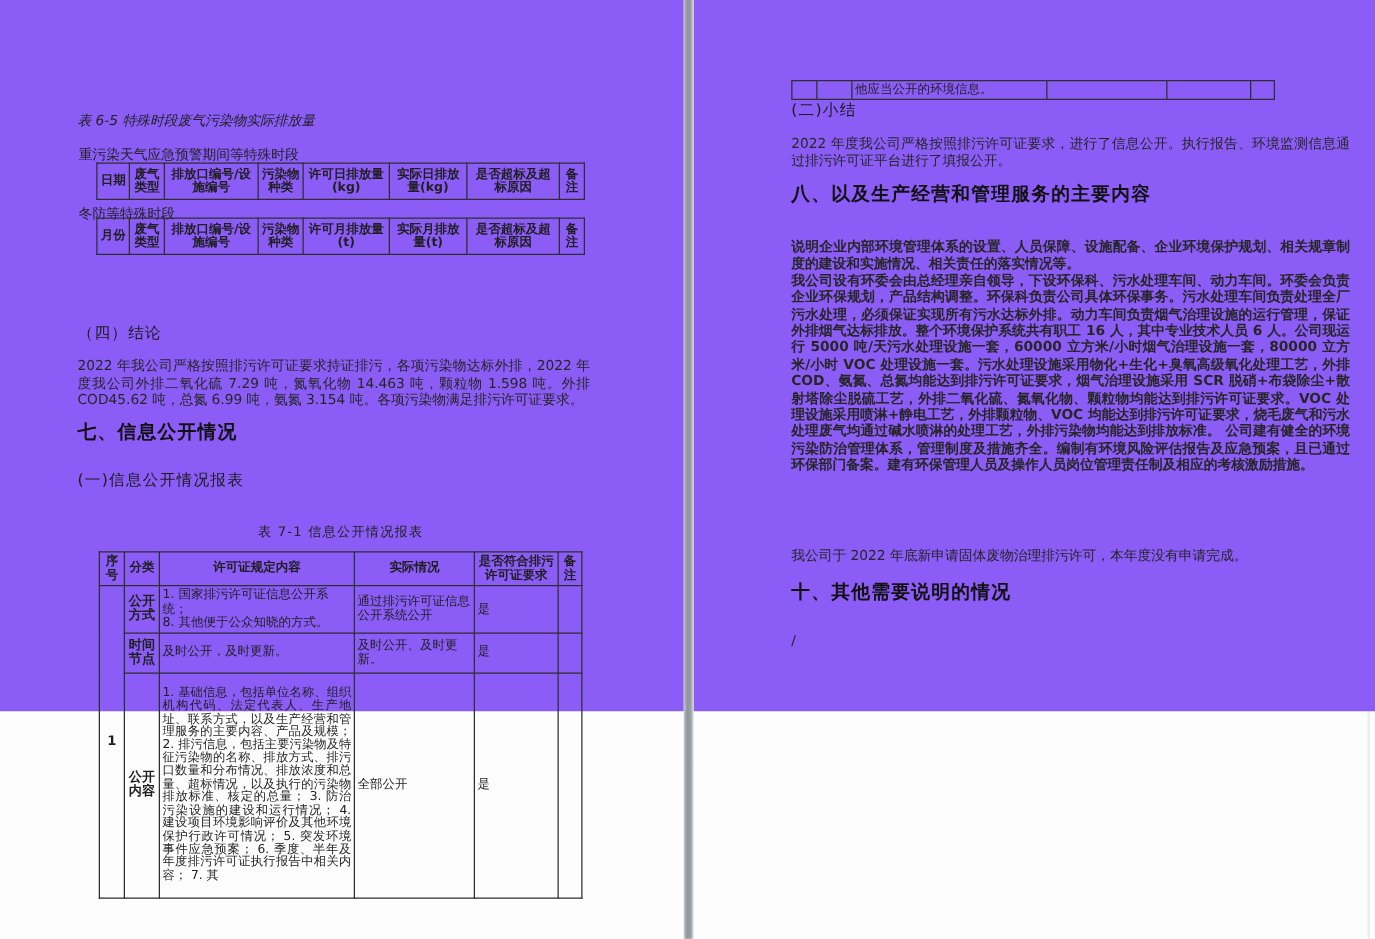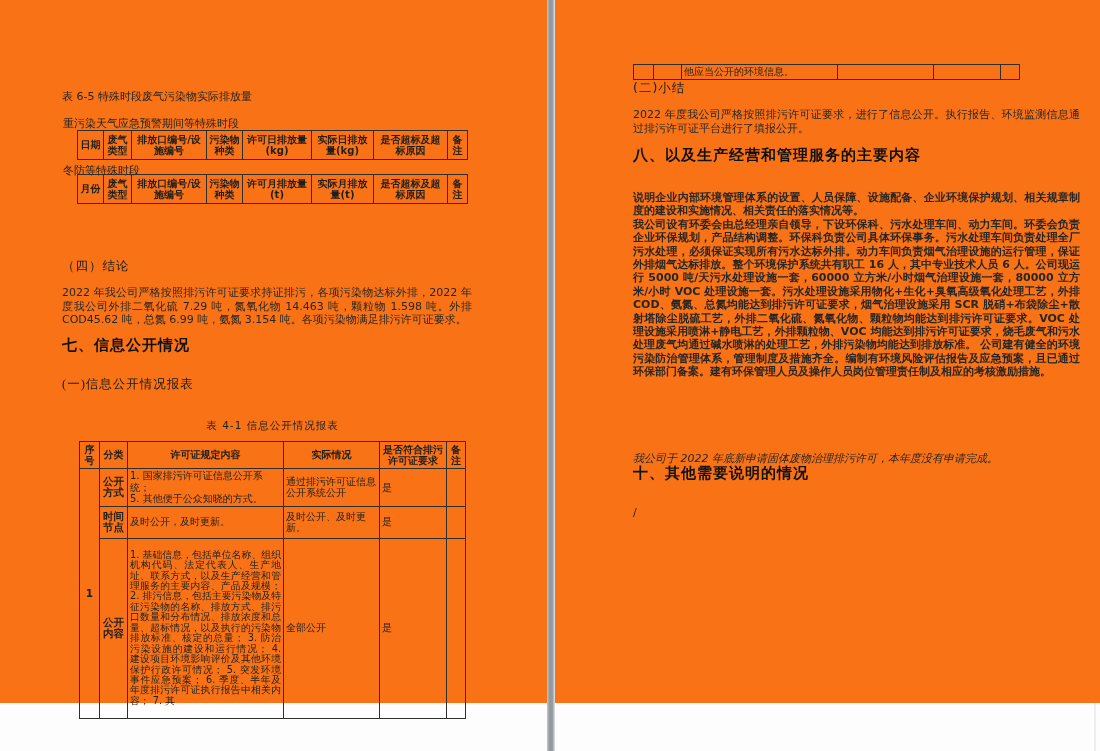--- a/index.html
+++ b/index.html
@@ -3,21 +3,21 @@
 <meta charset="utf-8">
 <style>
   html,body{margin:0;padding:0;}
   body{
     width:1100px;height:751px;position:relative;overflow:hidden;
     background:#fdfdfd;
     font-family:"DejaVu Sans","Liberation Sans",sans-serif;
     color:#1d1d1d;
     -webkit-font-smoothing:antialiased;
   }
-  .page{position:absolute;top:0;height:703px;background:#f97316;}
+  .page{position:absolute;top:0;height:569px;background:#8b5cf6;}
   #page-left{left:0;width:547px;}
   #page-right{left:555px;width:545px;}
   .gutter{
     position:absolute;top:0;left:547px;width:8px;height:751px;
     background:linear-gradient(to right,#c3c8cb 0%,#8e969b 35%,#99a0a5 70%,#e4e6e7 100%);
   }
   .edge-right{position:absolute;top:0;left:1094px;width:2px;height:751px;background:#ededed;}
 
   .blk{position:absolute;}
 
@@ -40,21 +40,21 @@
   table.doc td.ctext{text-align:left;font-size:10px;}
   table.doc td.long{font-size:9.8px;line-height:10.45px;text-align:justify;}
   .sp-table td{height:26px;}
   .slash{font-size:11px;color:#222;}
 </style>
 </head>
 <body>
 
 <div class="page" id="page-left">
 
-  <div class="blk small-caption" style="left:62px;top:89px;">表 6-5 特殊时段废气污染物实际排放量</div>
+  <div class="blk small-caption" style="left:62px;top:89px;font-style:italic;">表 6-5 特殊时段废气污染物实际排放量</div>
 
   <div class="blk small-caption" style="left:63px;top:116px;">重污染天气应急预警期间等特殊时段</div>
 
   <div class="blk" style="left:77px;top:130px;width:391px;">
     <table class="doc sp-table">
       <colgroup>
         <col style="width:26px">
           <col style="width:28px">
           <col style="width:75px">
           <col style="width:36px">
@@ -106,23 +106,23 @@
     </tbody>
       </table>
   </div>
 
   <div class="blk sub-heading" style="left:62px;top:258px;">（四）结论</div>
 
   <div class="blk para" style="left:62px;top:286px;width:410px;">2022 年我公司严格按照排污许可证要求持证排污，各项污染物达标外排，2022 年度我公司外排二氧化硫 7.29 吨，氮氧化物 14.463 吨，颗粒物 1.598 吨。外排 COD45.62 吨，总氮 6.99 吨，氨氮 3.154 吨。各项污染物满足排污许可证要求。</div>
 
   <div class="blk big-heading" style="left:62px;top:336px;">七、信息公开情况</div>
 
-  <div class="blk sub-heading" style="left:62px;top:376px;font-family:Liberation Serif, serif;">(一)信息公开情况报表</div>
-
-  <div class="blk table-caption" style="left:77px;top:419px;width:391px;">表 4-1 信息公开情况报表</div>
+  <div class="blk sub-heading" style="left:62px;top:376px;">(一)信息公开情况报表</div>
+
+  <div class="blk table-caption" style="left:77px;top:419px;width:391px;">表 7-1 信息公开情况报表</div>
 
   <div class="blk" style="left:79px;top:441px;width:386px;">
     <table class="doc">
       <colgroup>
         <col style="width:20px">
           <col style="width:28px">
           <col style="width:156px">
         <col style="width:96px">
           <col style="width:67px">
           <col style="width:19px">
@@ -134,21 +134,21 @@
         <td class="hd">许可证规定内容</td>
         <td class="hd">实际情况</td>
         <td class="hd">是否符合排污许可证要求</td>
         <td class="hd">备注</td>
       </tr>
       <tr>
         <td class="idx" rowspan="3">1</td>
         <td class="cat" style="height:27px;">公开方式</td>
         <td class="ctext">
               <div>1. 国家排污许可证信息公开系统；</div>
-              <div>5. 其他便于公众知晓的方式。</div>
+              <div>8. 其他便于公众知晓的方式。</div>
             </td>
         <td class="ctext">通过排污许可证信息公开系统公开</td>
         <td class="ctext">是</td>
         <td></td>
       </tr>
       <tr>
         <td class="cat" style="height:29px;">时间节点</td>
         <td class="ctext">及时公开，及时更新。</td>
         <td class="ctext">及时公开、及时更新。</td>
         <td class="ctext">是</td>
@@ -199,18 +199,18 @@
   <div class="blk para" style="left:78px;top:108px;width:447px;">2022 年度我公司严格按照排污许可证要求，进行了信息公开。执行报告、环境监测信息通过排污许可证平台进行了填报公开。</div>
 
   <div class="blk big-heading" style="left:78px;top:146px;">八、以及生产经营和管理服务的主要内容</div>
 
   <div class="blk" style="left:78px;top:191px;width:447px;font-weight:bold;">
     <p class="para" style="margin:0;line-height:13.4px;">说明企业内部环境管理体系的设置、人员保障、设施配备、企业环境保护规划、相关规章制度的建设和实施情况、相关责任的落实情况等。</p>
     <p class="para" style="margin:0;line-height:13.4px;">我公司设有环委会由总经理亲自领导，下设环保科、污水处理车间、动力车间。环委会负责企业环保规划，产品结构调整。环保科负责公司具体环保事务。污水处理车间负责处理全厂污水处理，必须保证实现所有污水达标外排。动力车间负责烟气治理设施的运行管理，保证外排烟气达标排放。整个环境保护系统共有职工 16 人，其中专业技术人员 6 人。公司现运行 5000 吨/天污水处理设施一套，60000 立方米/小时烟气治理设施一套，80000 立方米/小时 VOC 处理设施一套。污水处理设施采用物化+生化+臭氧高级氧化处理工艺，外排 COD、氨氮、总氮均能达到排污许可证要求，烟气治理设施采用 SCR 脱硝+布袋除尘+散射塔除尘脱硫工艺，外排二氧化硫、氮氧化物、颗粒物均能达到排污许可证要求。VOC 处理设施采用喷淋+静电工艺，外排颗粒物、VOC 均能达到排污许可证要求，烧毛废气和污水处理废气均通过碱水喷淋的处理工艺，外排污染物均能达到排放标准。 公司建有健全的环境污染防治管理体系，管理制度及措施齐全。编制有环境风险评估报告及应急预案，且已通过环保部门备案。建有环保管理人员及操作人员岗位管理责任制及相应的考核激励措施。</p>
   </div>
 
 
-  <div class="blk para" style="left:78px;top:452px;width:447px;font-style:italic;">我公司于 2022 年底新申请固体废物治理排污许可，本年度没有申请完成。</div>
+  <div class="blk para" style="left:78px;top:438px;width:447px;">我公司于 2022 年底新申请固体废物治理排污许可，本年度没有申请完成。</div>
 
   <div class="blk big-heading" style="left:78px;top:464px;text-align:center;">十、其他需要说明的情况</div>
 
   <div class="blk slash" style="left:78px;top:506px;">/</div>
 </div>
 
 </body></html>

